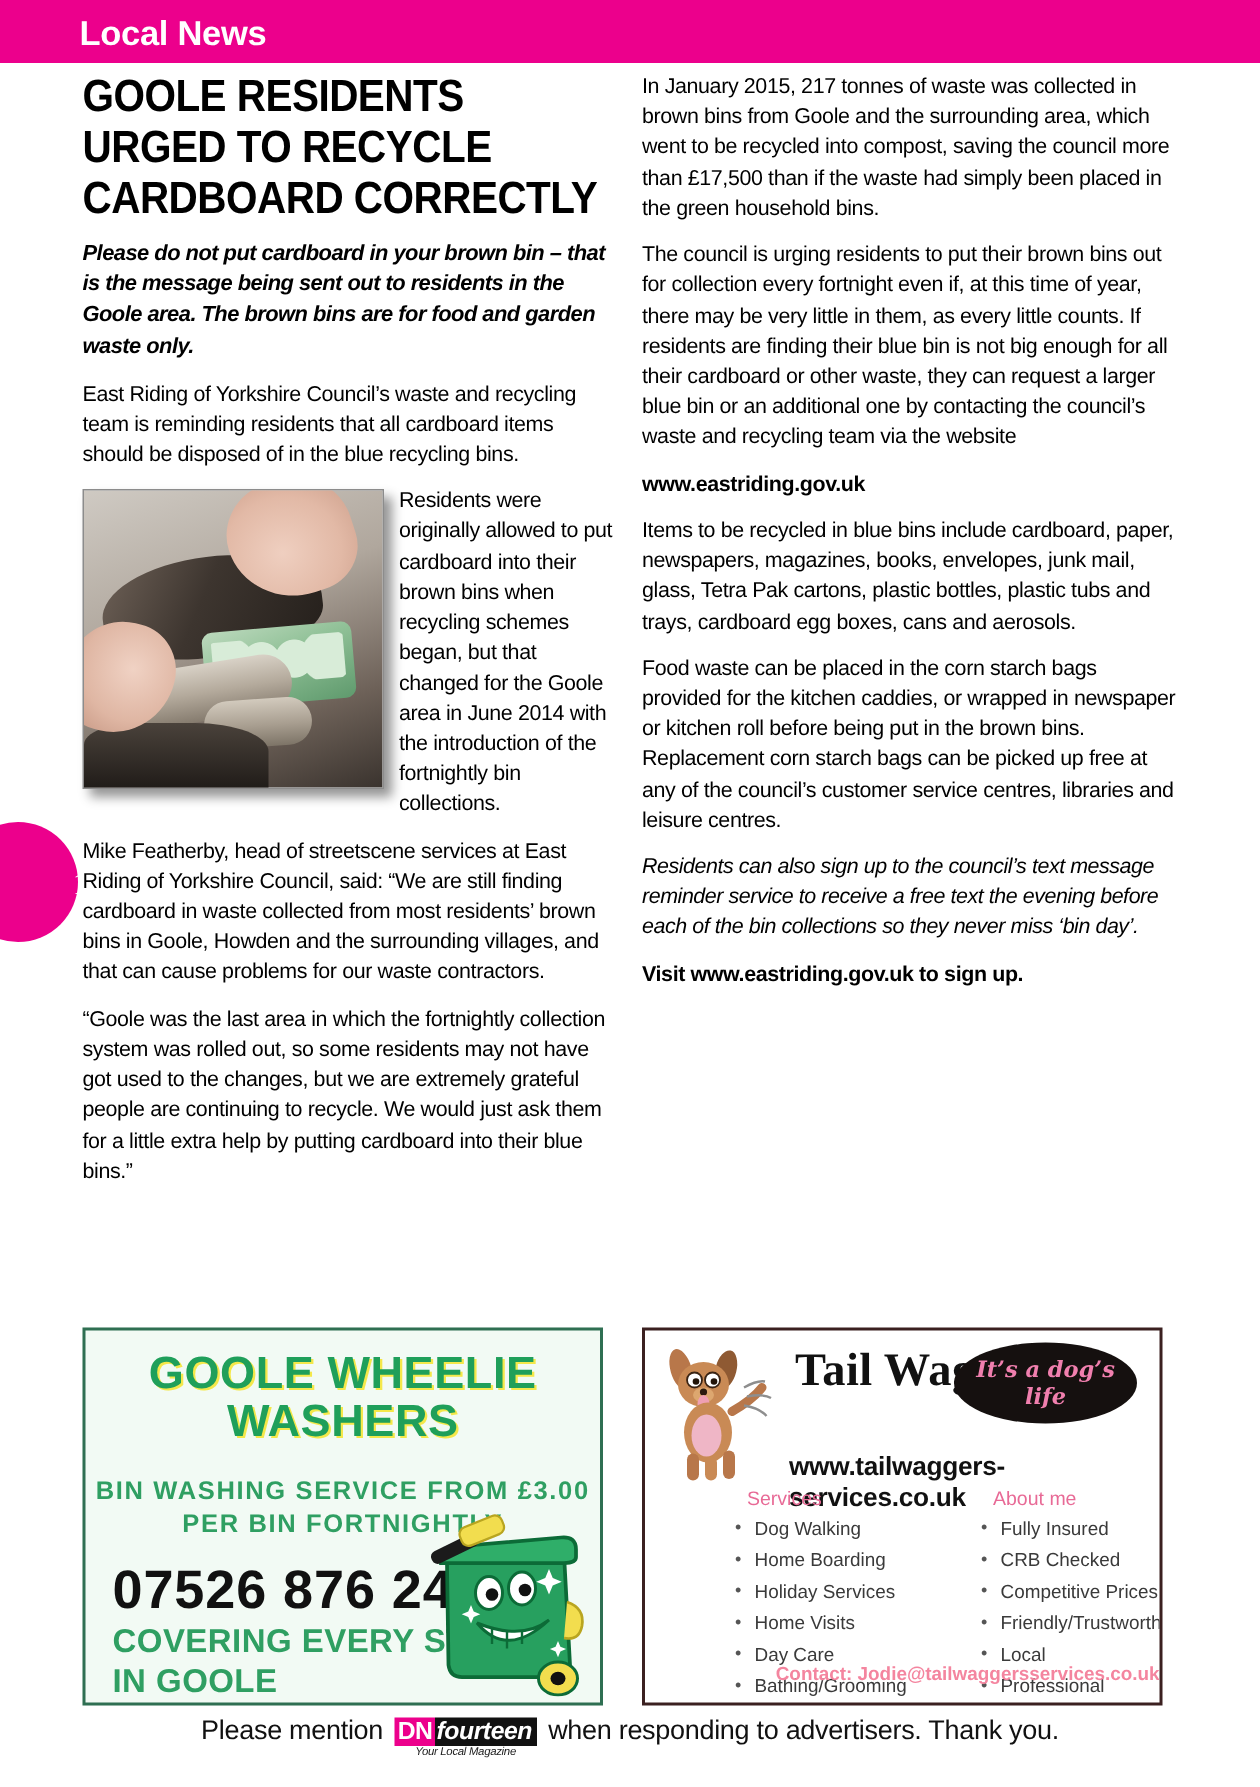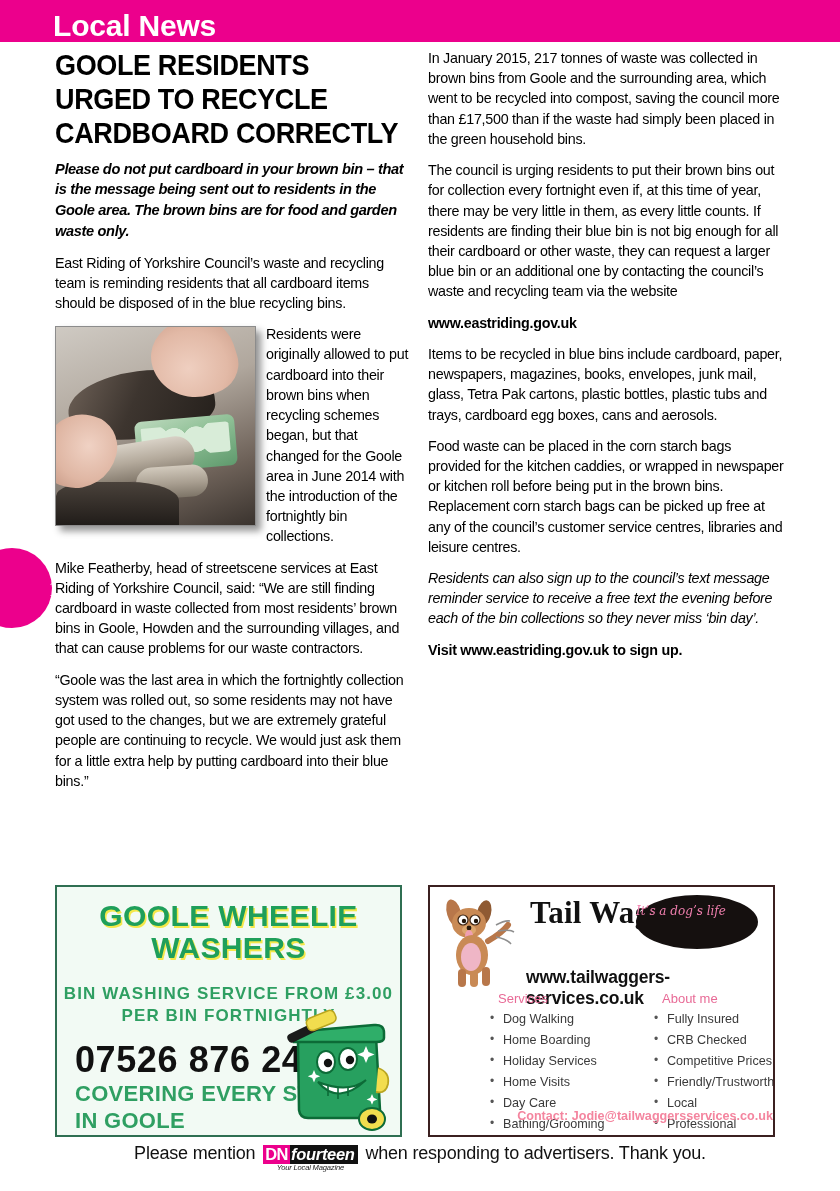--- a/index.html
+++ b/index.html
@@ -19,21 +19,21 @@
   
   .header-band {
     position: absolute;
     left: 0; top: 0;
     width: 840px; height: 42px;
     background: #ec008c;
   }
   .header-title {
     position: absolute;
     left: 53px; top: 9px;
-    font-size: 30px;
+    font-size: 23px;
     font-weight: bold;
     color: #ffffff;
     letter-spacing: -0.2px;
     font-family: "Liberation Sans", sans-serif;
   }
 
   
   .page-badge {
     position: absolute;
     left: -28px; top: 548px;
@@ -238,27 +238,27 @@
   .tw-oval {
     position: absolute;
     left: 206px; top: 8px;
     width: 122px; height: 54px;
     border-radius: 50%;
     background: #15100f;
   }
   .tw-oval span {
     position: absolute;
     left: 0; top: 9px; width: 100%;
-    text-align: left;
+    text-align: center;
     font-family: "DejaVu Serif", serif;
     font-style: italic;
-    font-size: 12px;
+    font-size: 15px;
     line-height: 1.2;
     color: #f07fae;
-    font-weight: normal;
+    font-weight: bold;
   }
   .tw-url {
     position: absolute;
     left: 96px; top: 80px;
     font-size: 17.5px;
     font-weight: bold;
     color: #111;
     letter-spacing: -0.2px;
   }
   .tw-head {

